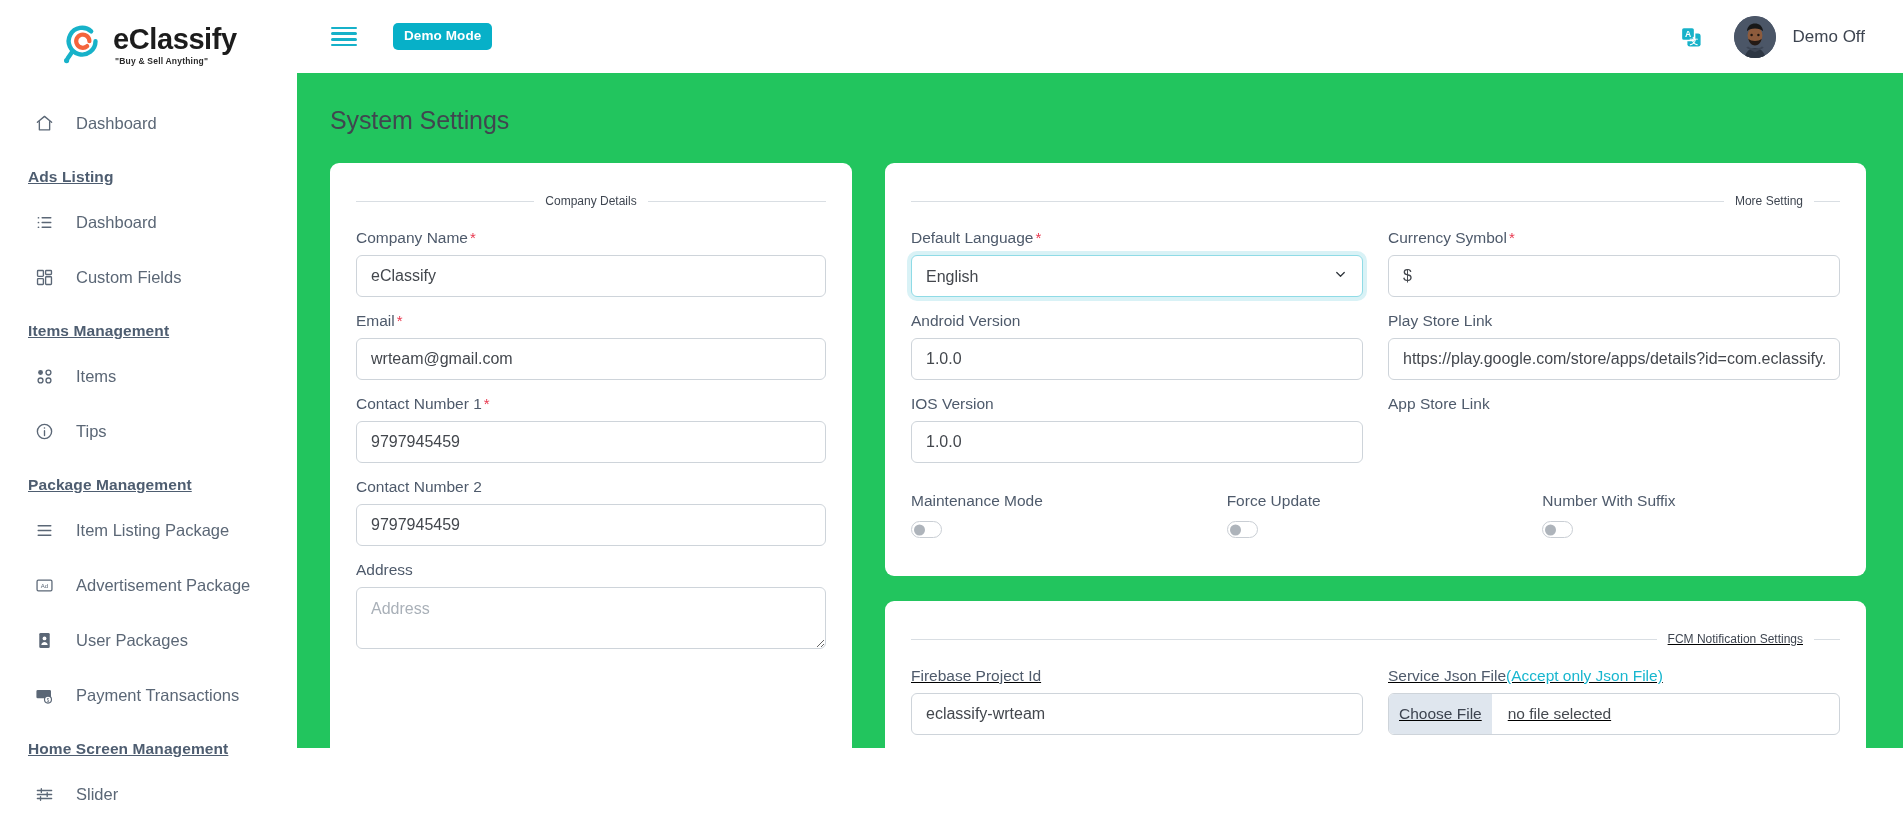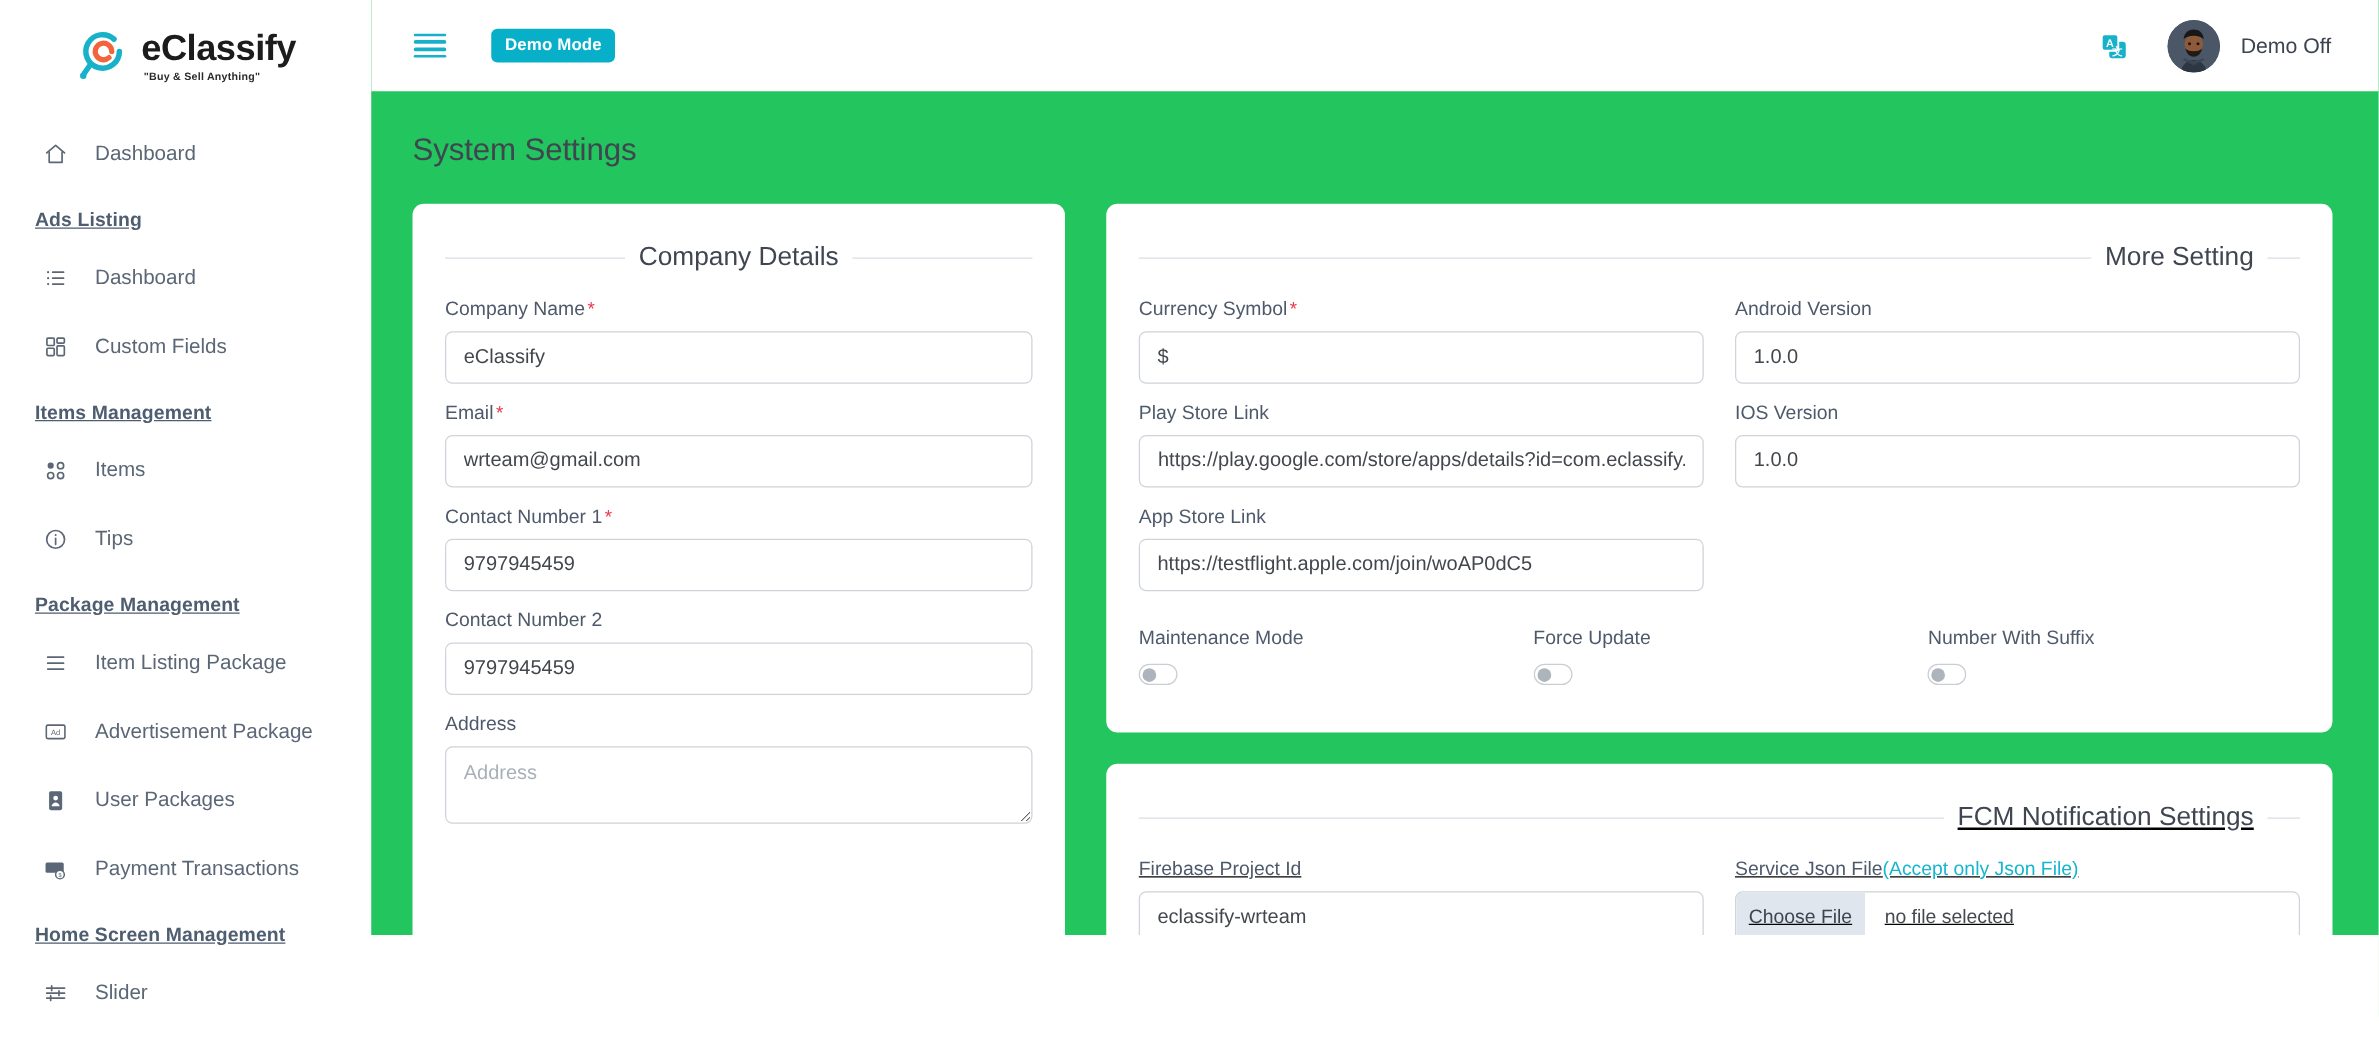--- a/index.html
+++ b/index.html
@@ -149,21 +149,21 @@
   }
   .card-left { height: 620px; }
   .card-more { padding-bottom: 38px; }
   .card-fcm { padding-bottom: 42px; text-decoration: underline; }
   .legend-row {
     display: flex; align-items: center;
     margin: 9px 0 21px;
   }
   .legend-row .line { flex: 1 1 auto; height: 1px; background: #d9dee3; }
   .legend-row .legend-text {
-    font-size: 21px;
+    font-size: 12px;
     color: #3f4651;
     padding: 0 11px;
     white-space: nowrap;
   }
 
   .field { margin-bottom: 15px; }
   .flabel {
     display: block;
     font-size: 15.5px;
     color: #4e5a6b;
@@ -500,20 +500,35 @@
 
           <div class="card card-more">
             <div class="legend-row">
               <span class="line"></span>
               <span class="legend-text">More Setting</span>
               <span class="line" style="flex:0 0 26px"></span>
             </div>
 
             <div class="grid2">
 
+              <div class="field">
+                <label class="flabel">
+                  <span>Default Language</span><span class="req">*</span>
+                </label>
+                <div class="select-wrap">
+                  <select class="inp focused">
+                    <option>English</option>
+                  </select>
+                  <span class="chev">
+                    <svg width="15" height="15" viewBox="0 0 24 24" fill="none" stroke="currentColor" stroke-width="2.1" stroke-linecap="round" stroke-linejoin="round">
+                        <path d="M6 9.5l6 6 6-6"></path>
+                      </svg>
+                  </span>
+                </div>
+              </div>
 
               <div class="field">
                 <label class="flabel">
                   <span>Currency Symbol</span><span class="req">*</span>
                 </label>
                 <input class="inp" type="text" value="$" style="">
               </div>
 
               <div class="field">
                 <label class="flabel">Android Version</label>
@@ -525,21 +540,20 @@
                 <input class="inp" type="text" value="https://play.google.com/store/apps/details?id=com.eclassify.wrteam" style="">
               </div>
 
               <div class="field">
                 <label class="flabel">IOS Version</label>
                 <input class="inp" type="text" value="1.0.0" style="">
               </div>
 
               <div class="field">
                 <label class="flabel">App Store Link</label>
-                <input class="inp" type="text" value="https://testflight.apple.com/join/woAP0dC5" style="">
               </div>
 
             </div>
 
             <div class="toggles">
               <div>
                 <span class="toggle-label">Maintenance Mode</span>
                 <span class="switch">
                     <span class="knob"></span>
                   </span>

